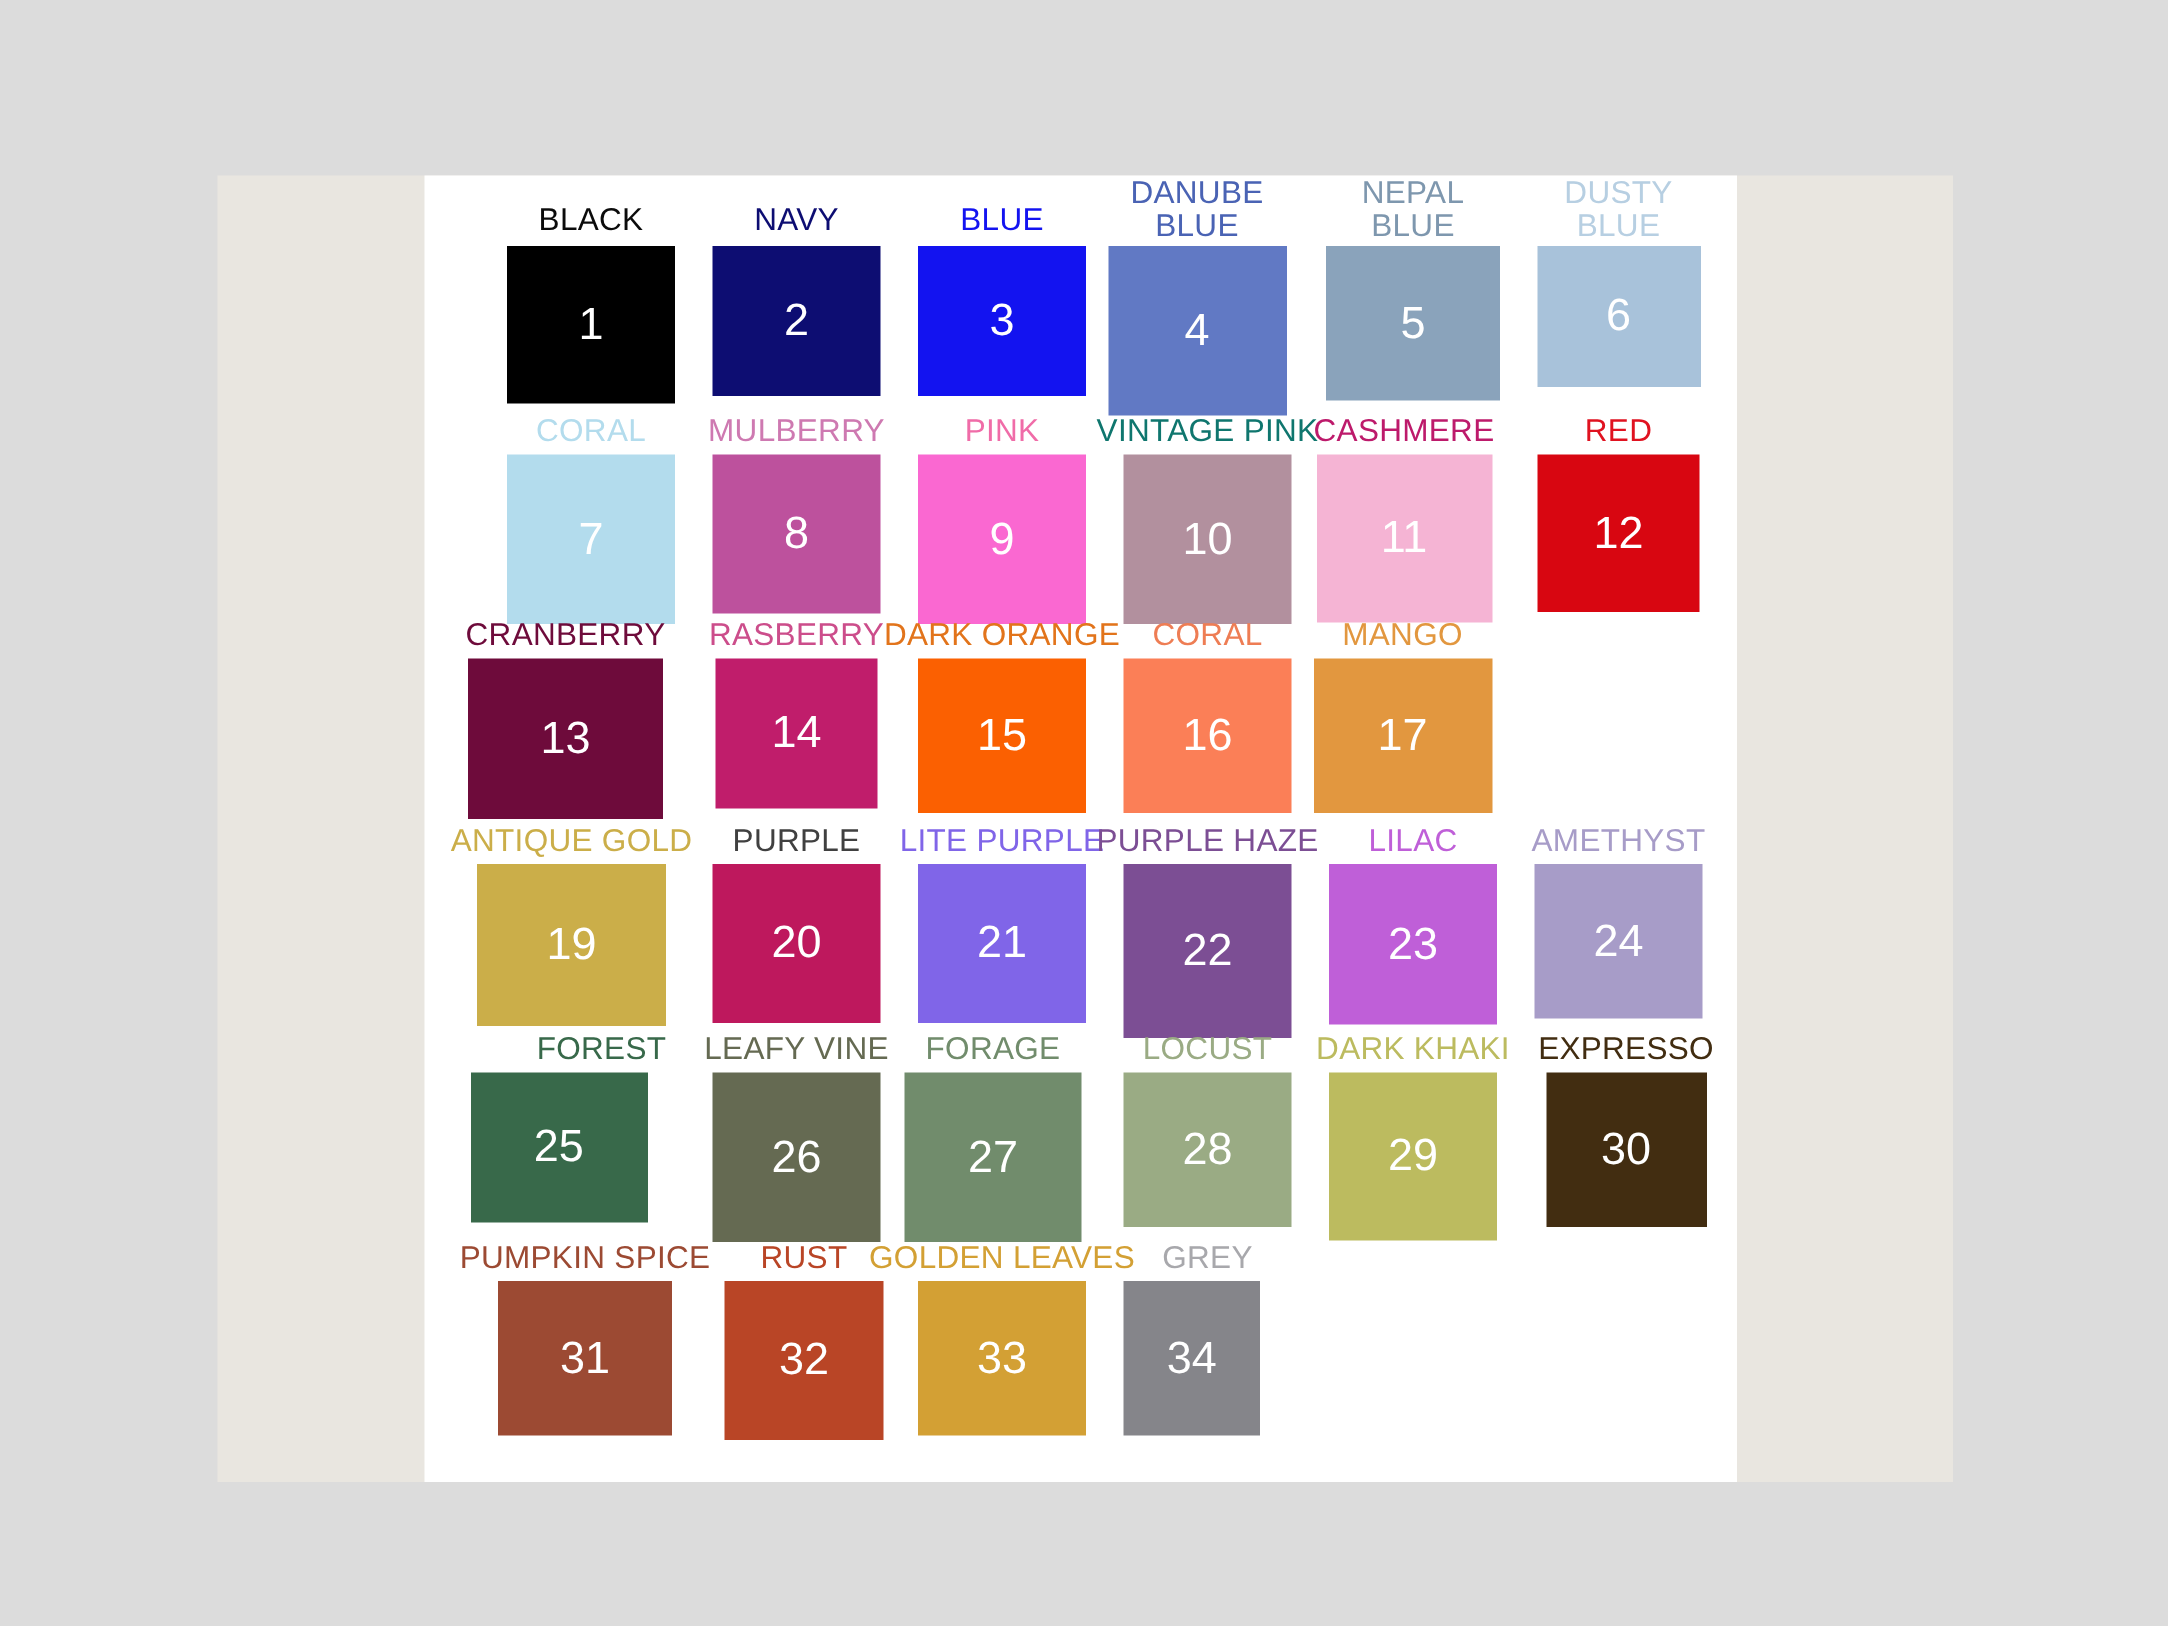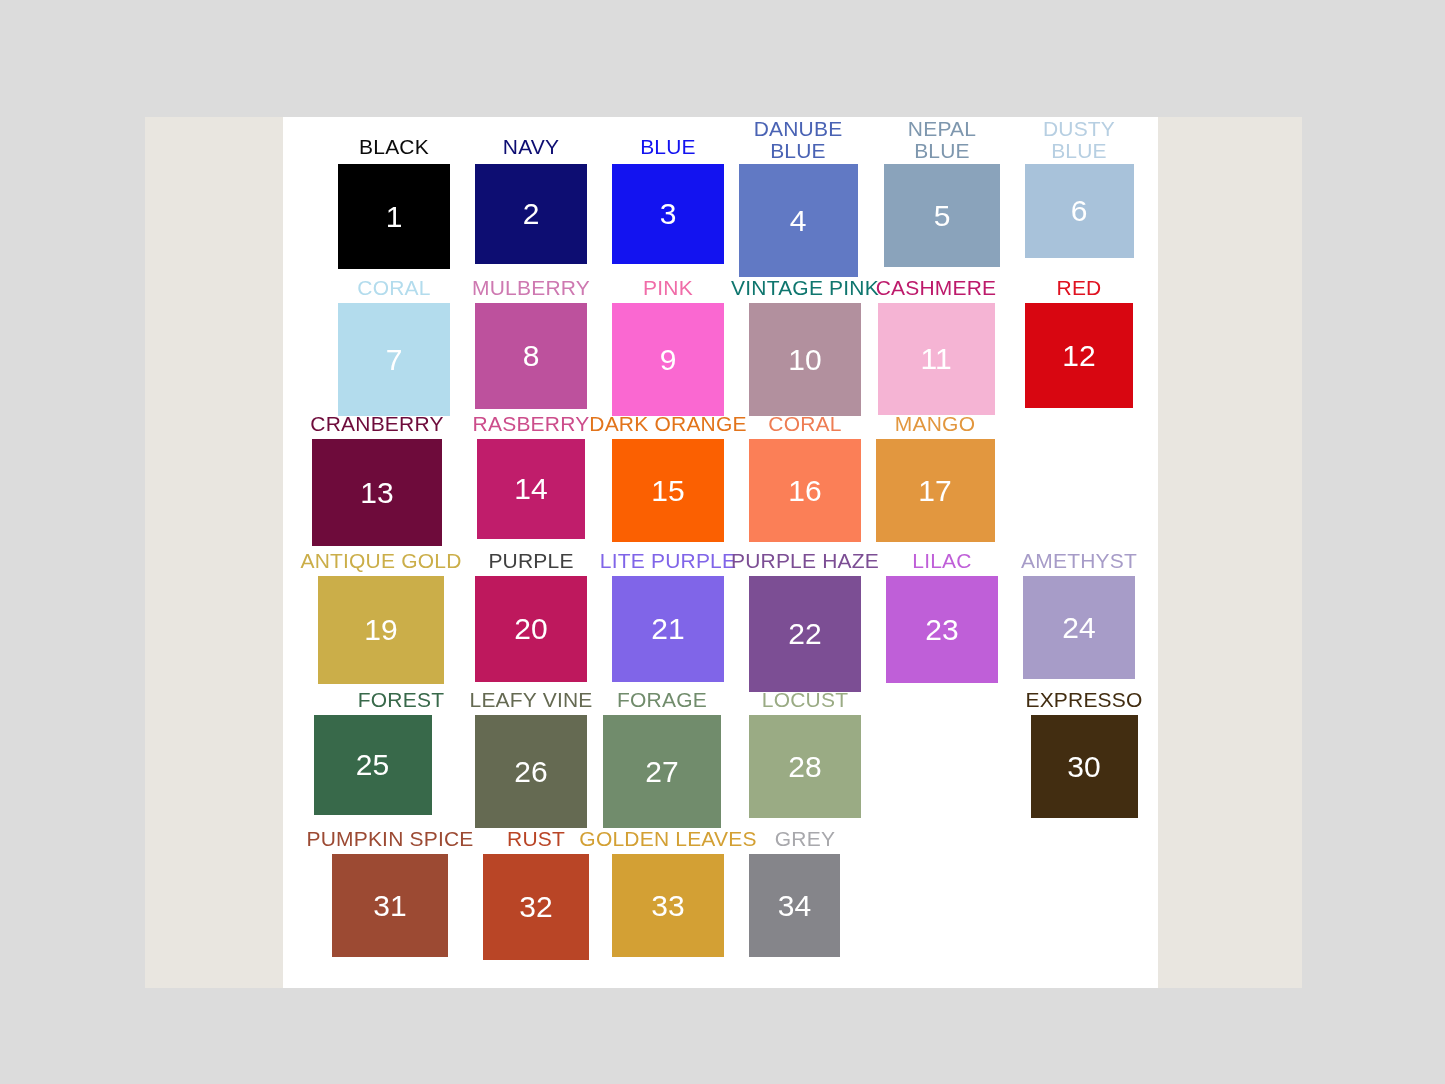--- a/index.html
+++ b/index.html
@@ -248,20 +248,26 @@
           <div class="swatch-box" style="left: 0px; top: 0px; width: 118px; height: 113px; background: rgb(113, 140, 108);">
             <span class="swatch-num">27</span>
           </div>
         </div>
         <div class="swatch-cell" style="left: 466px; top: 598px; width: 112px; height: 103px;">
           <div class="swatch-label" style="color: rgb(154, 171, 132); top: -26px;">LOCUST</div>
           <div class="swatch-box" style="left: 0px; top: 0px; width: 112px; height: 103px; background: rgb(154, 171, 132);">
             <span class="swatch-num">28</span>
           </div>
         </div>
+        <div class="swatch-cell" style="left: 603px; top: 598px; width: 112px; height: 112px;">
+          <div class="swatch-label" style="color: rgb(188, 187, 95); top: -26px;">DARK KHAKI</div>
+          <div class="swatch-box" style="left: 0px; top: 0px; width: 112px; height: 112px; background: rgb(188, 187, 95);">
+            <span class="swatch-num">29</span>
+          </div>
+        </div>
         <div class="swatch-cell" style="left: 747.5px; top: 598px; width: 107px; height: 103px;">
           <div class="swatch-label" style="color: rgb(66, 45, 17); top: -26px;">EXPRESSO</div>
           <div class="swatch-box" style="left: 0px; top: 0px; width: 107px; height: 103px; background: rgb(66, 45, 17);">
             <span class="swatch-num">30</span>
           </div>
         </div>
         <div class="swatch-cell" style="left: 49px; top: 737px; width: 116px; height: 103px;">
           <div class="swatch-label" style="color: rgb(156, 74, 51); top: -26px;">PUMPKIN SPICE</div>
           <div class="swatch-box" style="left: 0px; top: 0px; width: 116px; height: 103px; background: rgb(156, 74, 51);">
             <span class="swatch-num">31</span>

